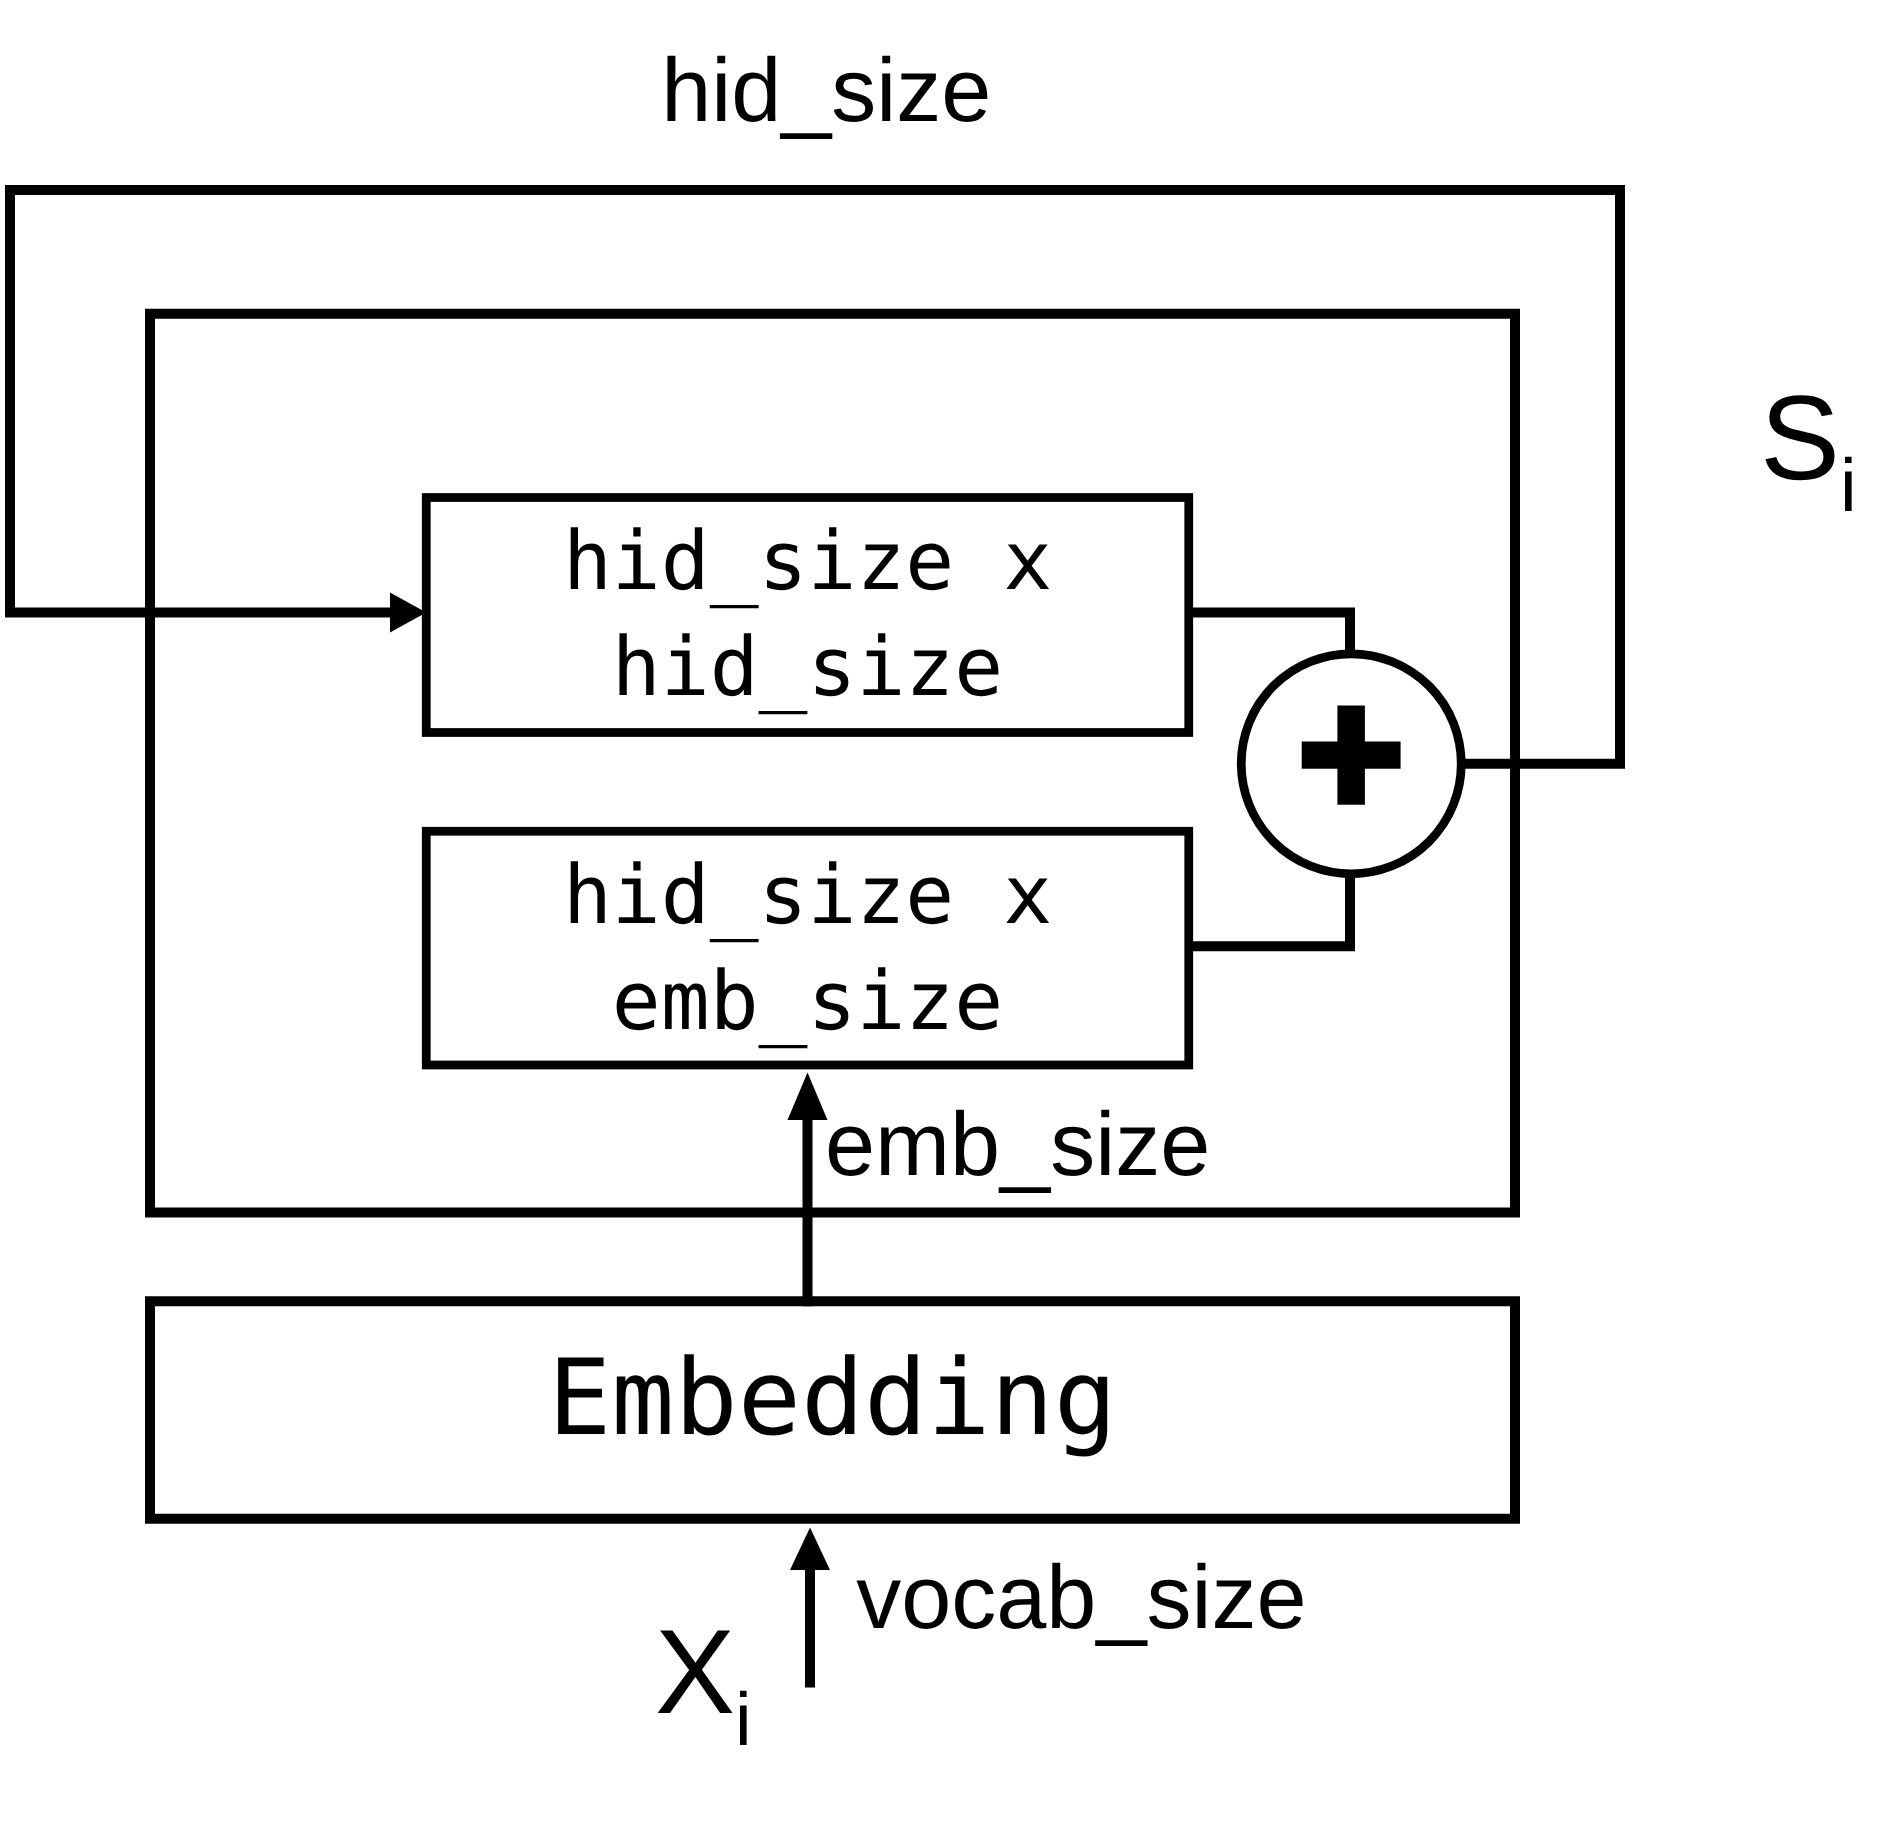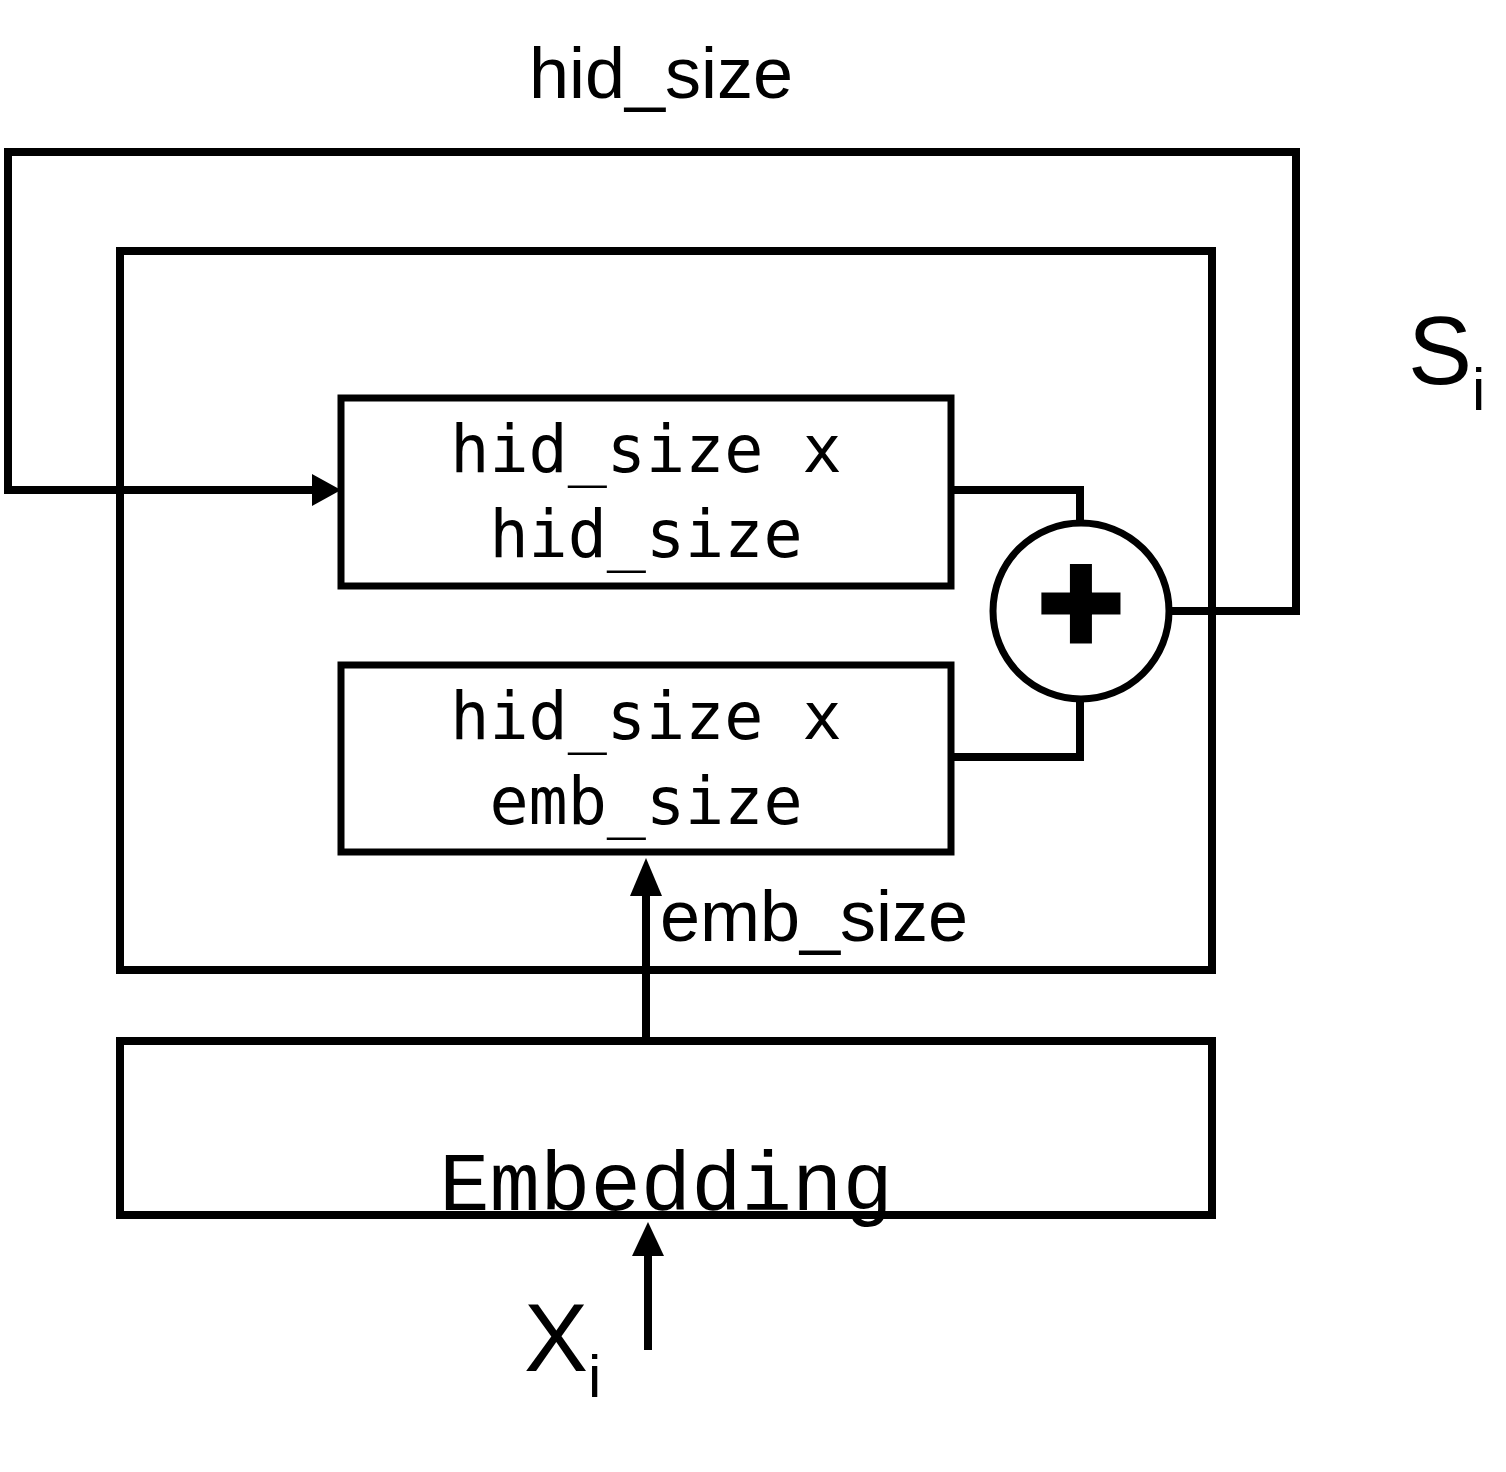--- a/index.html
+++ b/index.html
@@ -41,21 +41,21 @@
   .embedding-text { font-size: 84px; line-height: 98px; }
 
   .top-label { left: 661px; top: 37px; transform: translateX(-50%); }
   .emb-size-label { left: 660px; top: 880px; }
   .vocab-size-label { left: 685px; top: 1242px; }
   .state-label { left: 1408px; top: 303px; }
   .input-label { left: 499px; top: 1290px; margin-left: 25px; }
 
   .weight-box-1 { left: 341px; top: 398px; width: 610px; height: 188px; }
   .weight-box-2 { left: 341px; top: 665px; width: 610px; height: 187px; }
-  .embedding-box-text { left: 120px; top: 1101px; width: 1092px; height: 174px; font-family: Liberation Mono, monospace; }
+  .embedding-box-text { left: 120px; top: 1031px; width: 1092px; height: 174px; }
 </style>
 </head>
 <body>
 
 <div class="stage">
 
   <svg width="1506" height="1472" viewBox="0 0 1506 1472">
 
     <rect x="120" y="251" width="1092" height="719" fill="#ffffff" stroke="#000000" stroke-width="8"></rect>
 
@@ -77,20 +77,21 @@
     <polygon points="630,896 662,896 646,858" fill="#000000"></polygon>
 
     <path d="M 648 1350 V 1252" fill="none" stroke="#000000" stroke-width="8"></path>
     <polygon points="632,1256 664,1256 648,1222" fill="#000000"></polygon>
   </svg>
 
   <div class="label lbl-72 top-label">hid_size</div>
 
   <div class="label lbl-72 emb-size-label">emb_size</div>
 
+  <div class="label lbl-72 vocab-size-label">vocab_size</div>
 
   <div class="label lbl-96 state-label">
     <span>S</span><span class="sub">i</span>
   </div>
 
   <div class="label lbl-96 input-label">
     <span>X</span><span class="sub">i</span>
   </div>
 
   <div class="box-text weight-text weight-box-1">hid_size x

